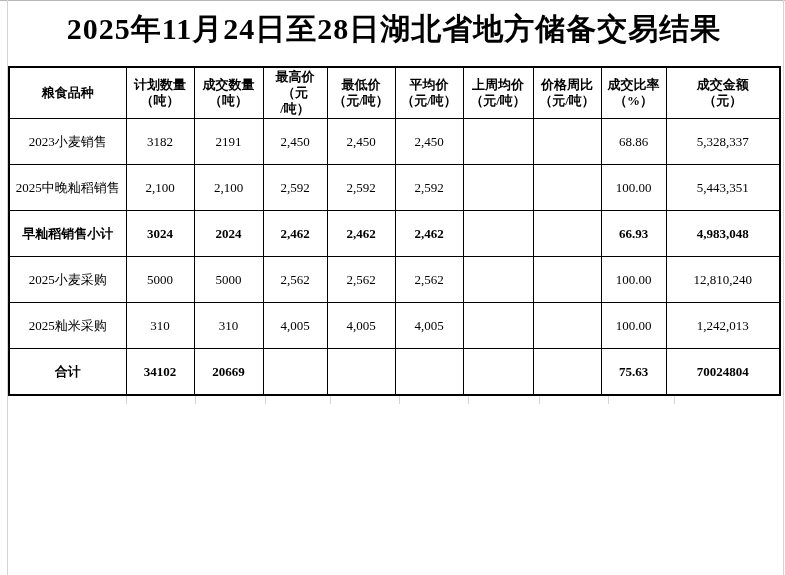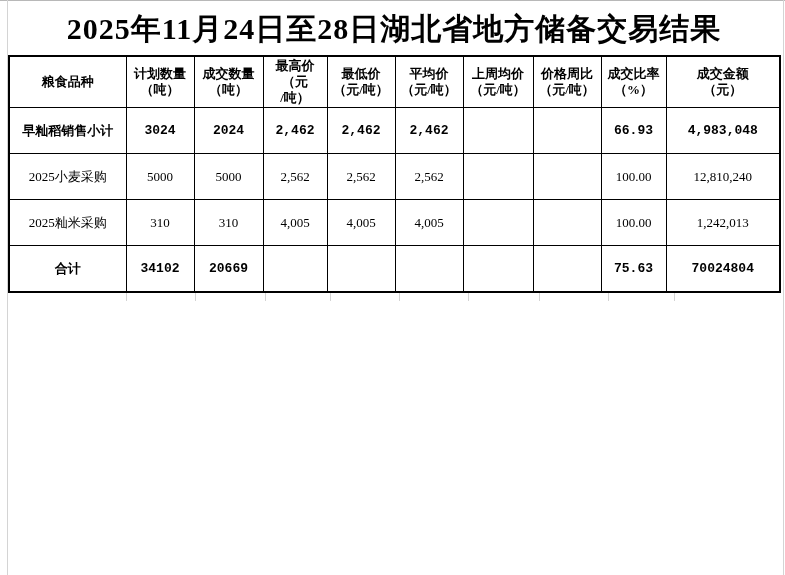--- a/index.html
+++ b/index.html
@@ -6,36 +6,36 @@
   body{
     width:785px;height:575px;overflow:hidden;background:#ffffff;
     font-family:"Liberation Serif","DejaVu Serif",serif;
     color:#000;position:relative;
   }
   .edge-top{position:absolute;left:0;top:0;width:785px;height:1px;background:#b8b8b8;}
   .edge-left{position:absolute;left:7px;top:0;width:1px;height:575px;background:#d4d4d4;}
   .edge-right{position:absolute;left:783px;top:0;width:1px;height:575px;background:#d4d4d4;}
   .sheet{position:absolute;left:8px;top:2px;width:772px;}
   .doc-title{
-    height:53px;line-height:53px;text-align:center;
+    height:64px;line-height:53px;text-align:center;
     font-size:30px;font-weight:bold;letter-spacing:1px;white-space:nowrap;
   }
   table.results{
     border-collapse:collapse;table-layout:fixed;width:771px;
     border:2px solid #000;
   }
   table.results th, table.results td{
     border:1px solid #000;text-align:center;vertical-align:middle;
     padding:0 1px;overflow:hidden;white-space:nowrap;
   }
   table.results thead th{
     height:50px;font-weight:bold;font-size:13px;line-height:1.25;white-space:normal;
   }
   table.results tbody td{height:45px;font-size:13px;}
-  table.results tbody tr.bold td{font-weight:bold;font-family:Liberation Mono, monospace;}
+  table.results tbody tr.bold td{font-weight:bold;}
   .below-strip{position:relative;height:8px;}
   .grid-stub{position:absolute;top:0;width:1px;height:8px;background:#d4d4d4;}
 </style>
 </head>
 <body>
 
 <div class="edge-top"></div>
 <div class="edge-left"></div>
 <div class="edge-right"></div>
 
@@ -62,20 +62,44 @@
           <th>最高价<br>（元<br>/吨）</th>
           <th>最低价<br>（元/吨）</th>
           <th>平均价<br>（元/吨）</th>
           <th>上周均价<br>（元/吨）</th>
           <th>价格周比<br>（元/吨）</th>
           <th>成交比率<br>（%）</th>
           <th>成交金额<br>（元）</th>
         </tr>
       </thead>
     <tbody>
+        <tr>
+          <td>2023小麦销售</td>
+          <td>3182</td>
+          <td>2191</td>
+          <td>2,450</td>
+          <td>2,450</td>
+          <td>2,450</td>
+          <td></td>
+          <td></td>
+          <td>68.86</td>
+          <td>5,328,337</td>
+        </tr>
+        <tr>
+          <td>2025中晚籼稻销售</td>
+          <td>2,100</td>
+          <td>2,100</td>
+          <td>2,592</td>
+          <td>2,592</td>
+          <td>2,592</td>
+          <td></td>
+          <td></td>
+          <td>100.00</td>
+          <td>5,443,351</td>
+        </tr>
         <tr class="bold">
           <td>早籼稻销售小计</td>
           <td>3024</td>
           <td>2024</td>
           <td>2,462</td>
           <td>2,462</td>
           <td>2,462</td>
           <td></td>
           <td></td>
           <td>66.93</td>

